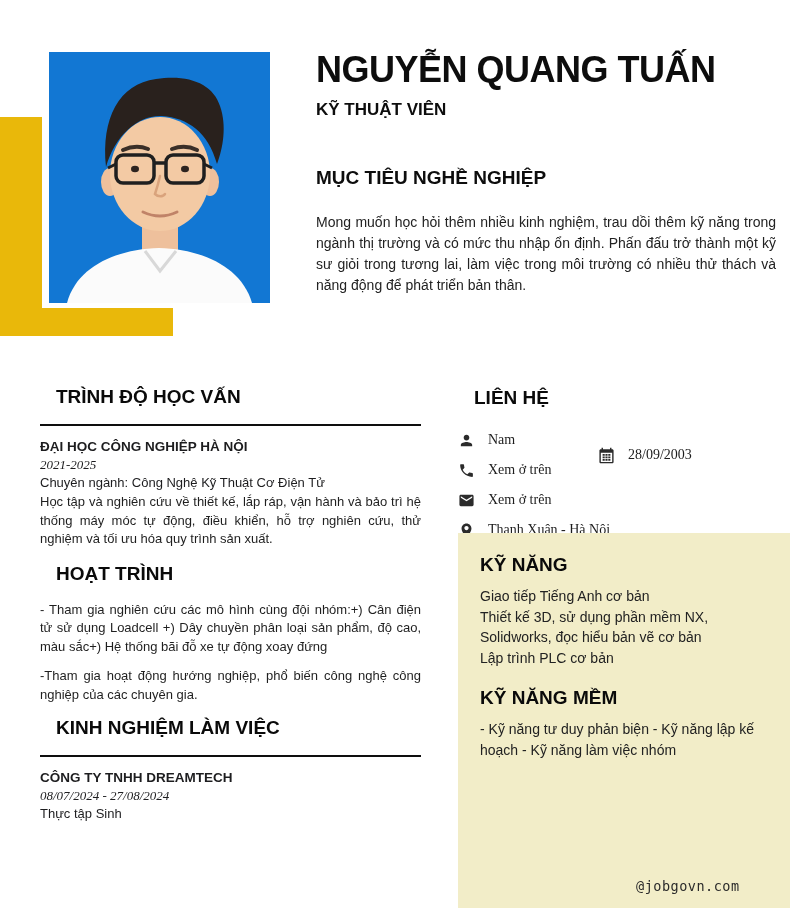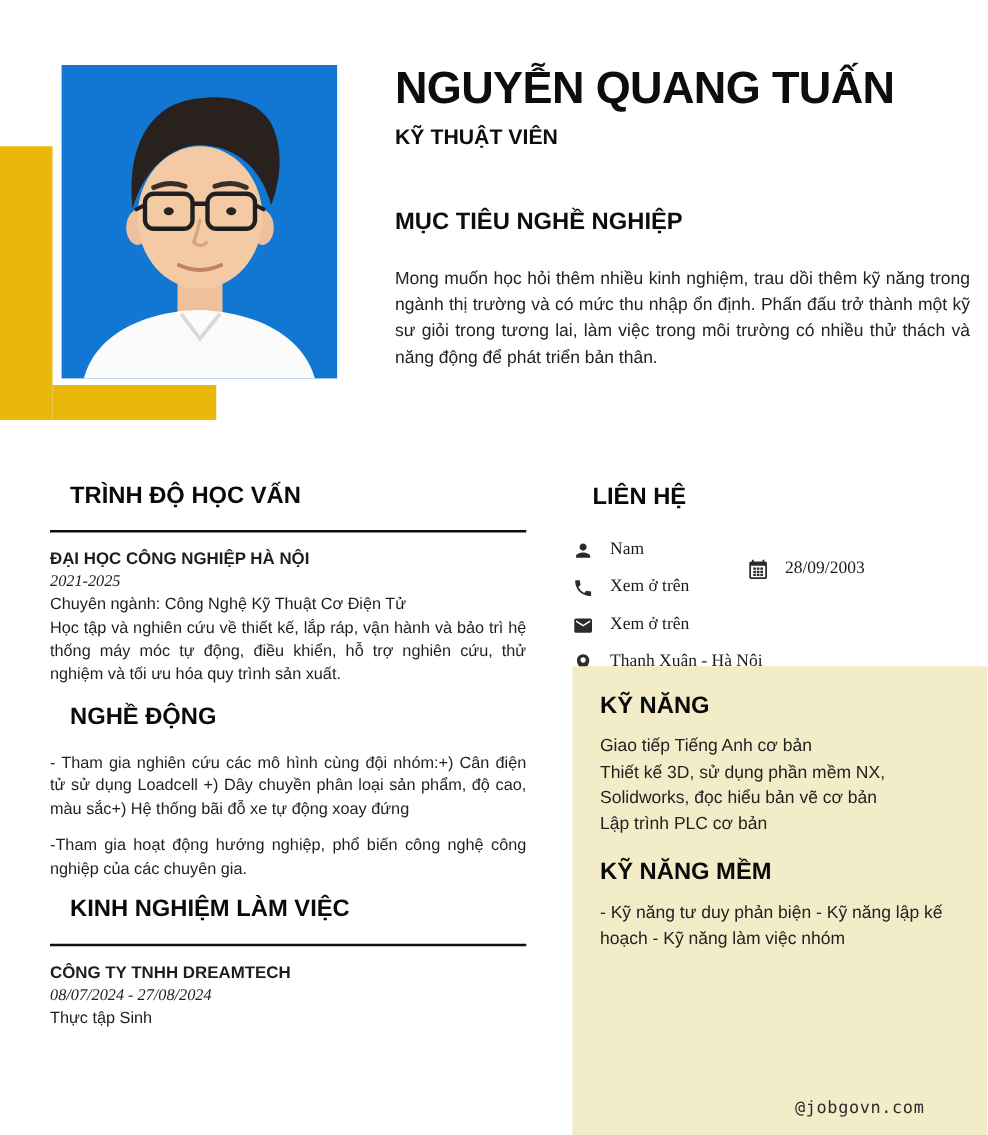--- a/index.html
+++ b/index.html
@@ -90,21 +90,21 @@
 
 <div class="abs left-col">
 
   <h2 class="sec-h">TRÌNH ĐỘ HỌC VẤN</h2>
   <div class="rule"></div>
   <div class="b-line">ĐẠI HỌC CÔNG NGHIỆP HÀ NỘI</div>
   <div class="i-line">2021-2025</div>
   <div class="n-line">Chuyên ngành: Công Nghệ Kỹ Thuật Cơ Điện Tử</div>
   <p class="just">Học tập và nghiên cứu về thiết kế, lắp ráp, vận hành và bảo trì hệ thống máy móc tự động, điều khiển, hỗ trợ nghiên cứu, thử nghiệm và tối ưu hóa quy trình sản xuất.</p>
 
-  <h2 class="sec-h mt14">NGHỀ ĐỘNG</h2>
+  <h2 class="sec-h mt14">HOẠT TRÌNH</h2>
   <p class="just">- Tham gia nghiên cứu các mô hình cùng đội nhóm:+) Cân điện tử sử dụng Loadcell  +) Dây chuyền phân loại sản phẩm, độ cao, màu sắc+) Hệ thống bãi đỗ xe tự động xoay đứng</p>
   <p class="just mt11">-Tham gia hoạt động hướng nghiệp, phổ biến công nghệ công nghiệp của các chuyên gia.</p>
 
   <h2 class="sec-h mt13">KINH NGHIỆM LÀM VIỆC</h2>
   <div class="rule"></div>
   <div class="b-line">CÔNG TY TNHH DREAMTECH</div>
   <div class="i-line">08/07/2024 - 27/08/2024</div>
   <div class="n-line">Thực tập Sinh</div>
 
 </div>

